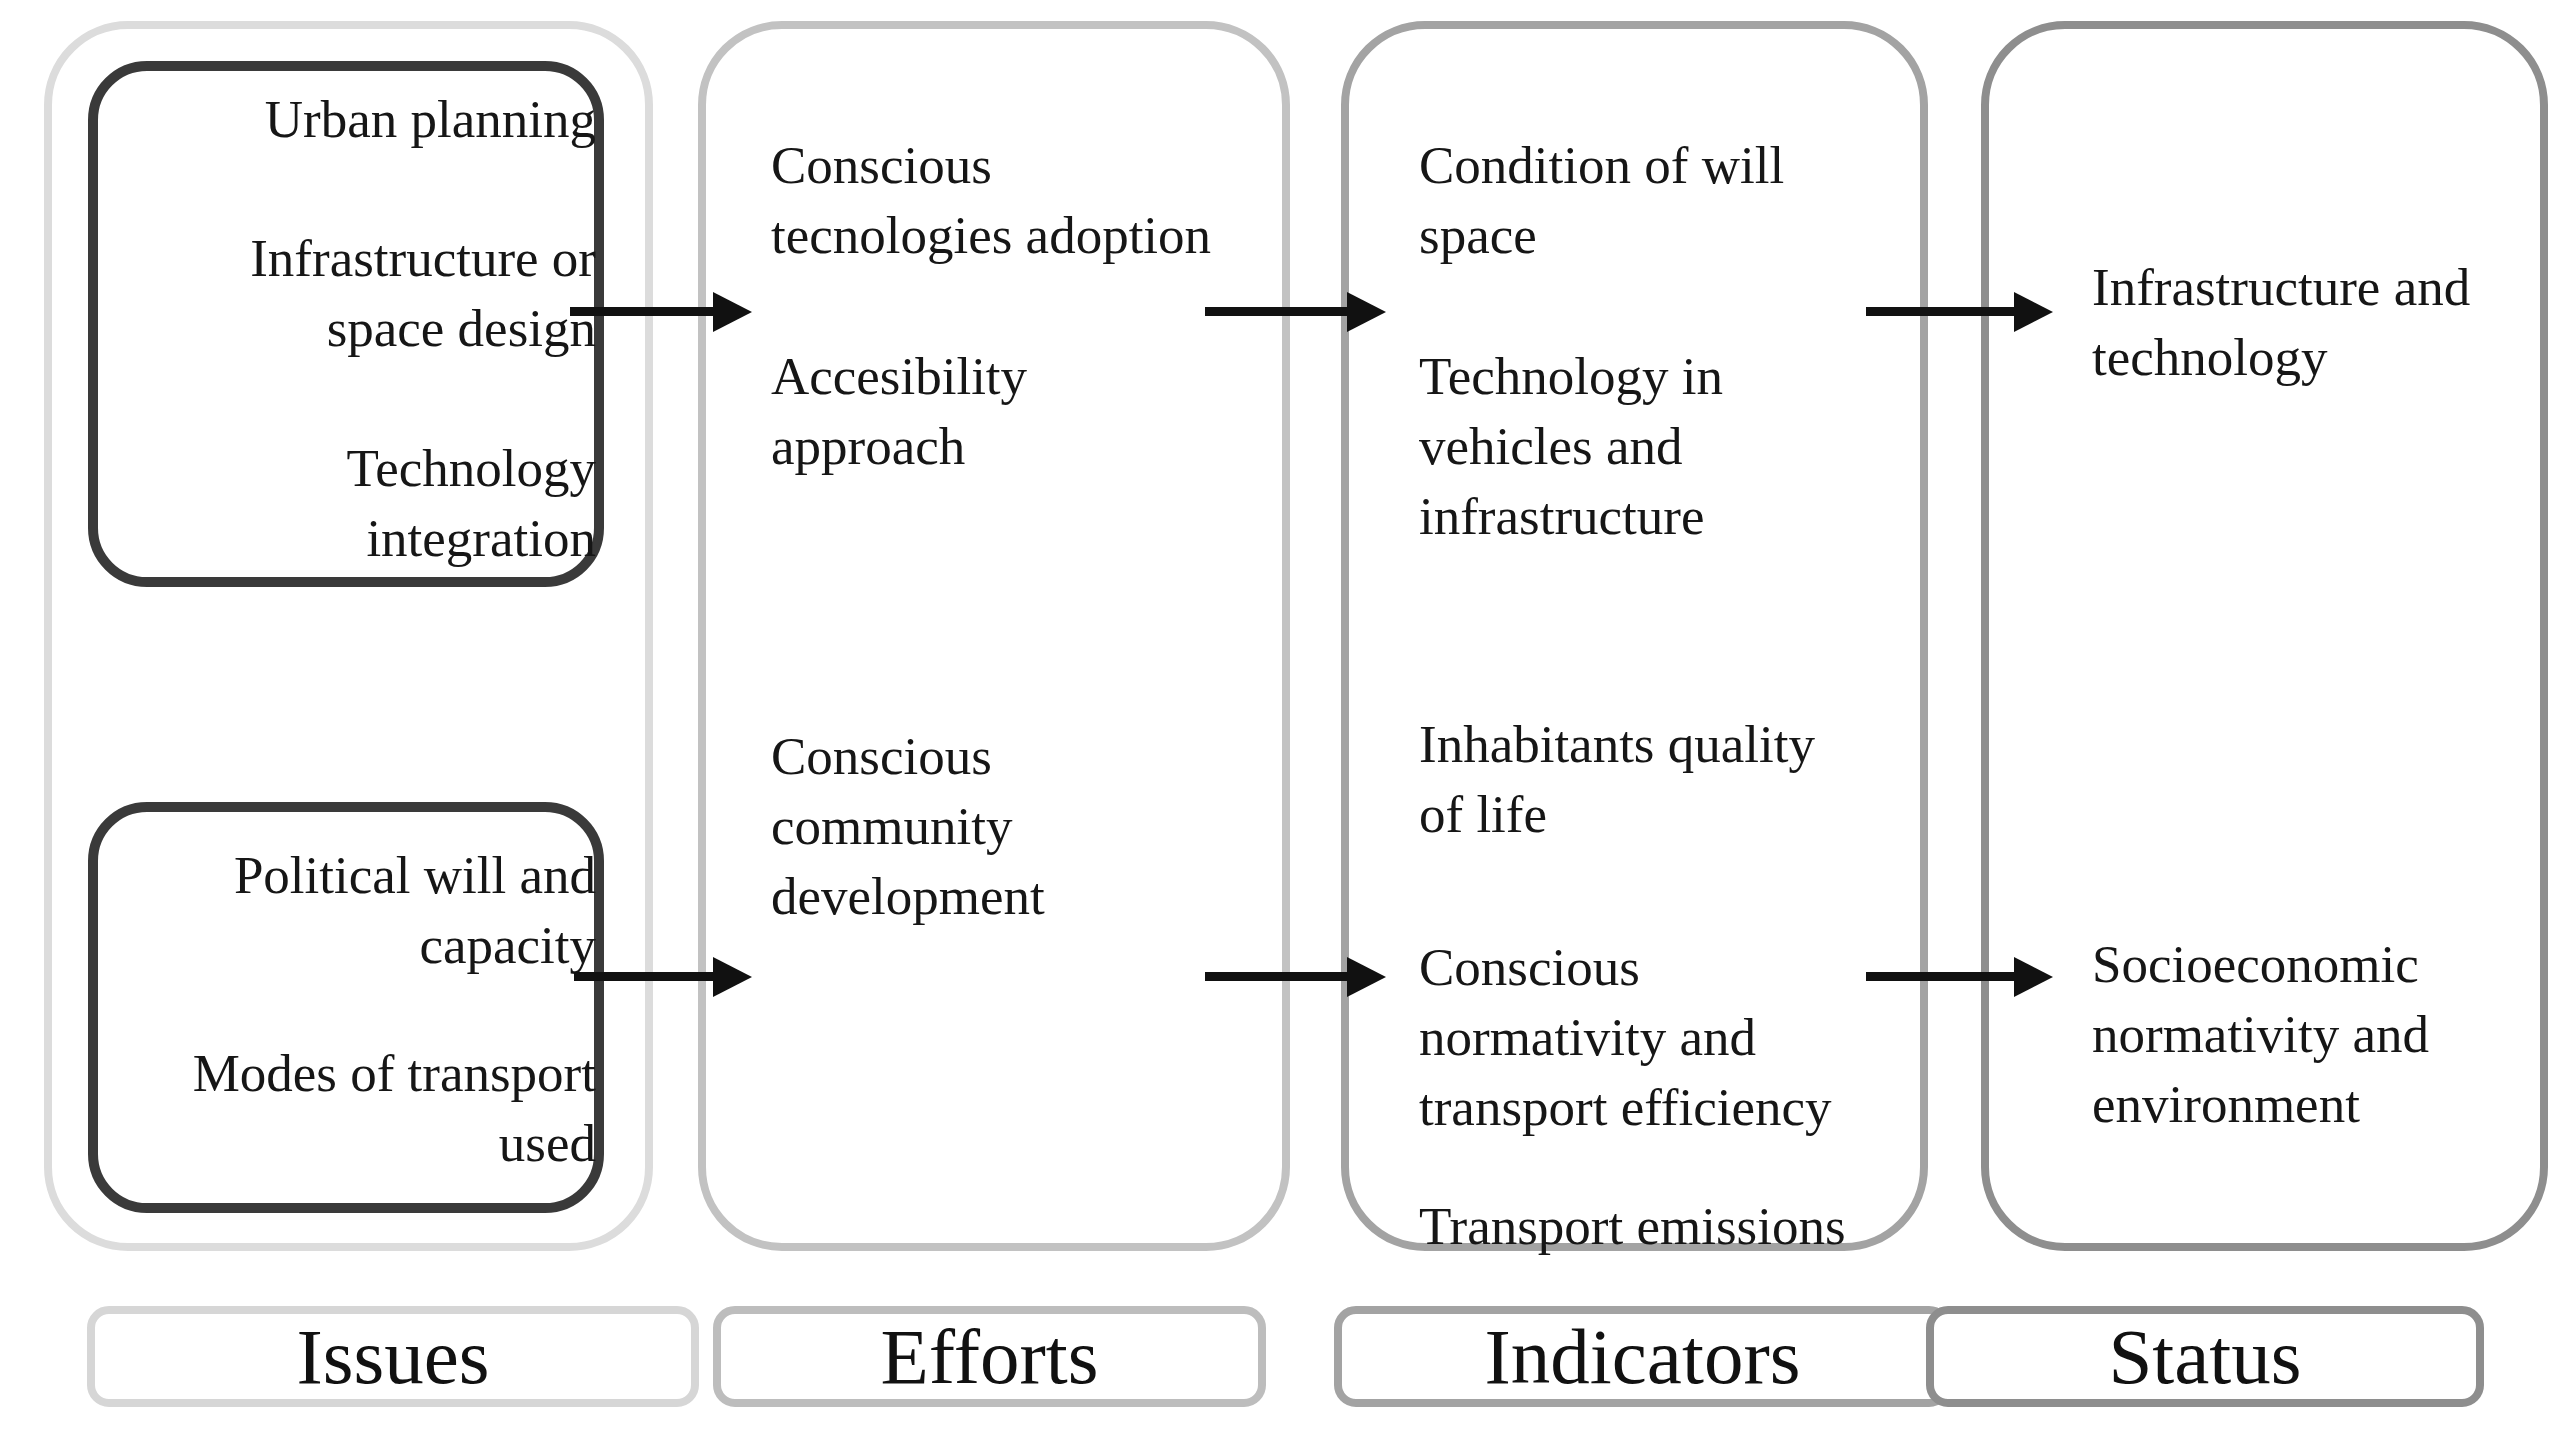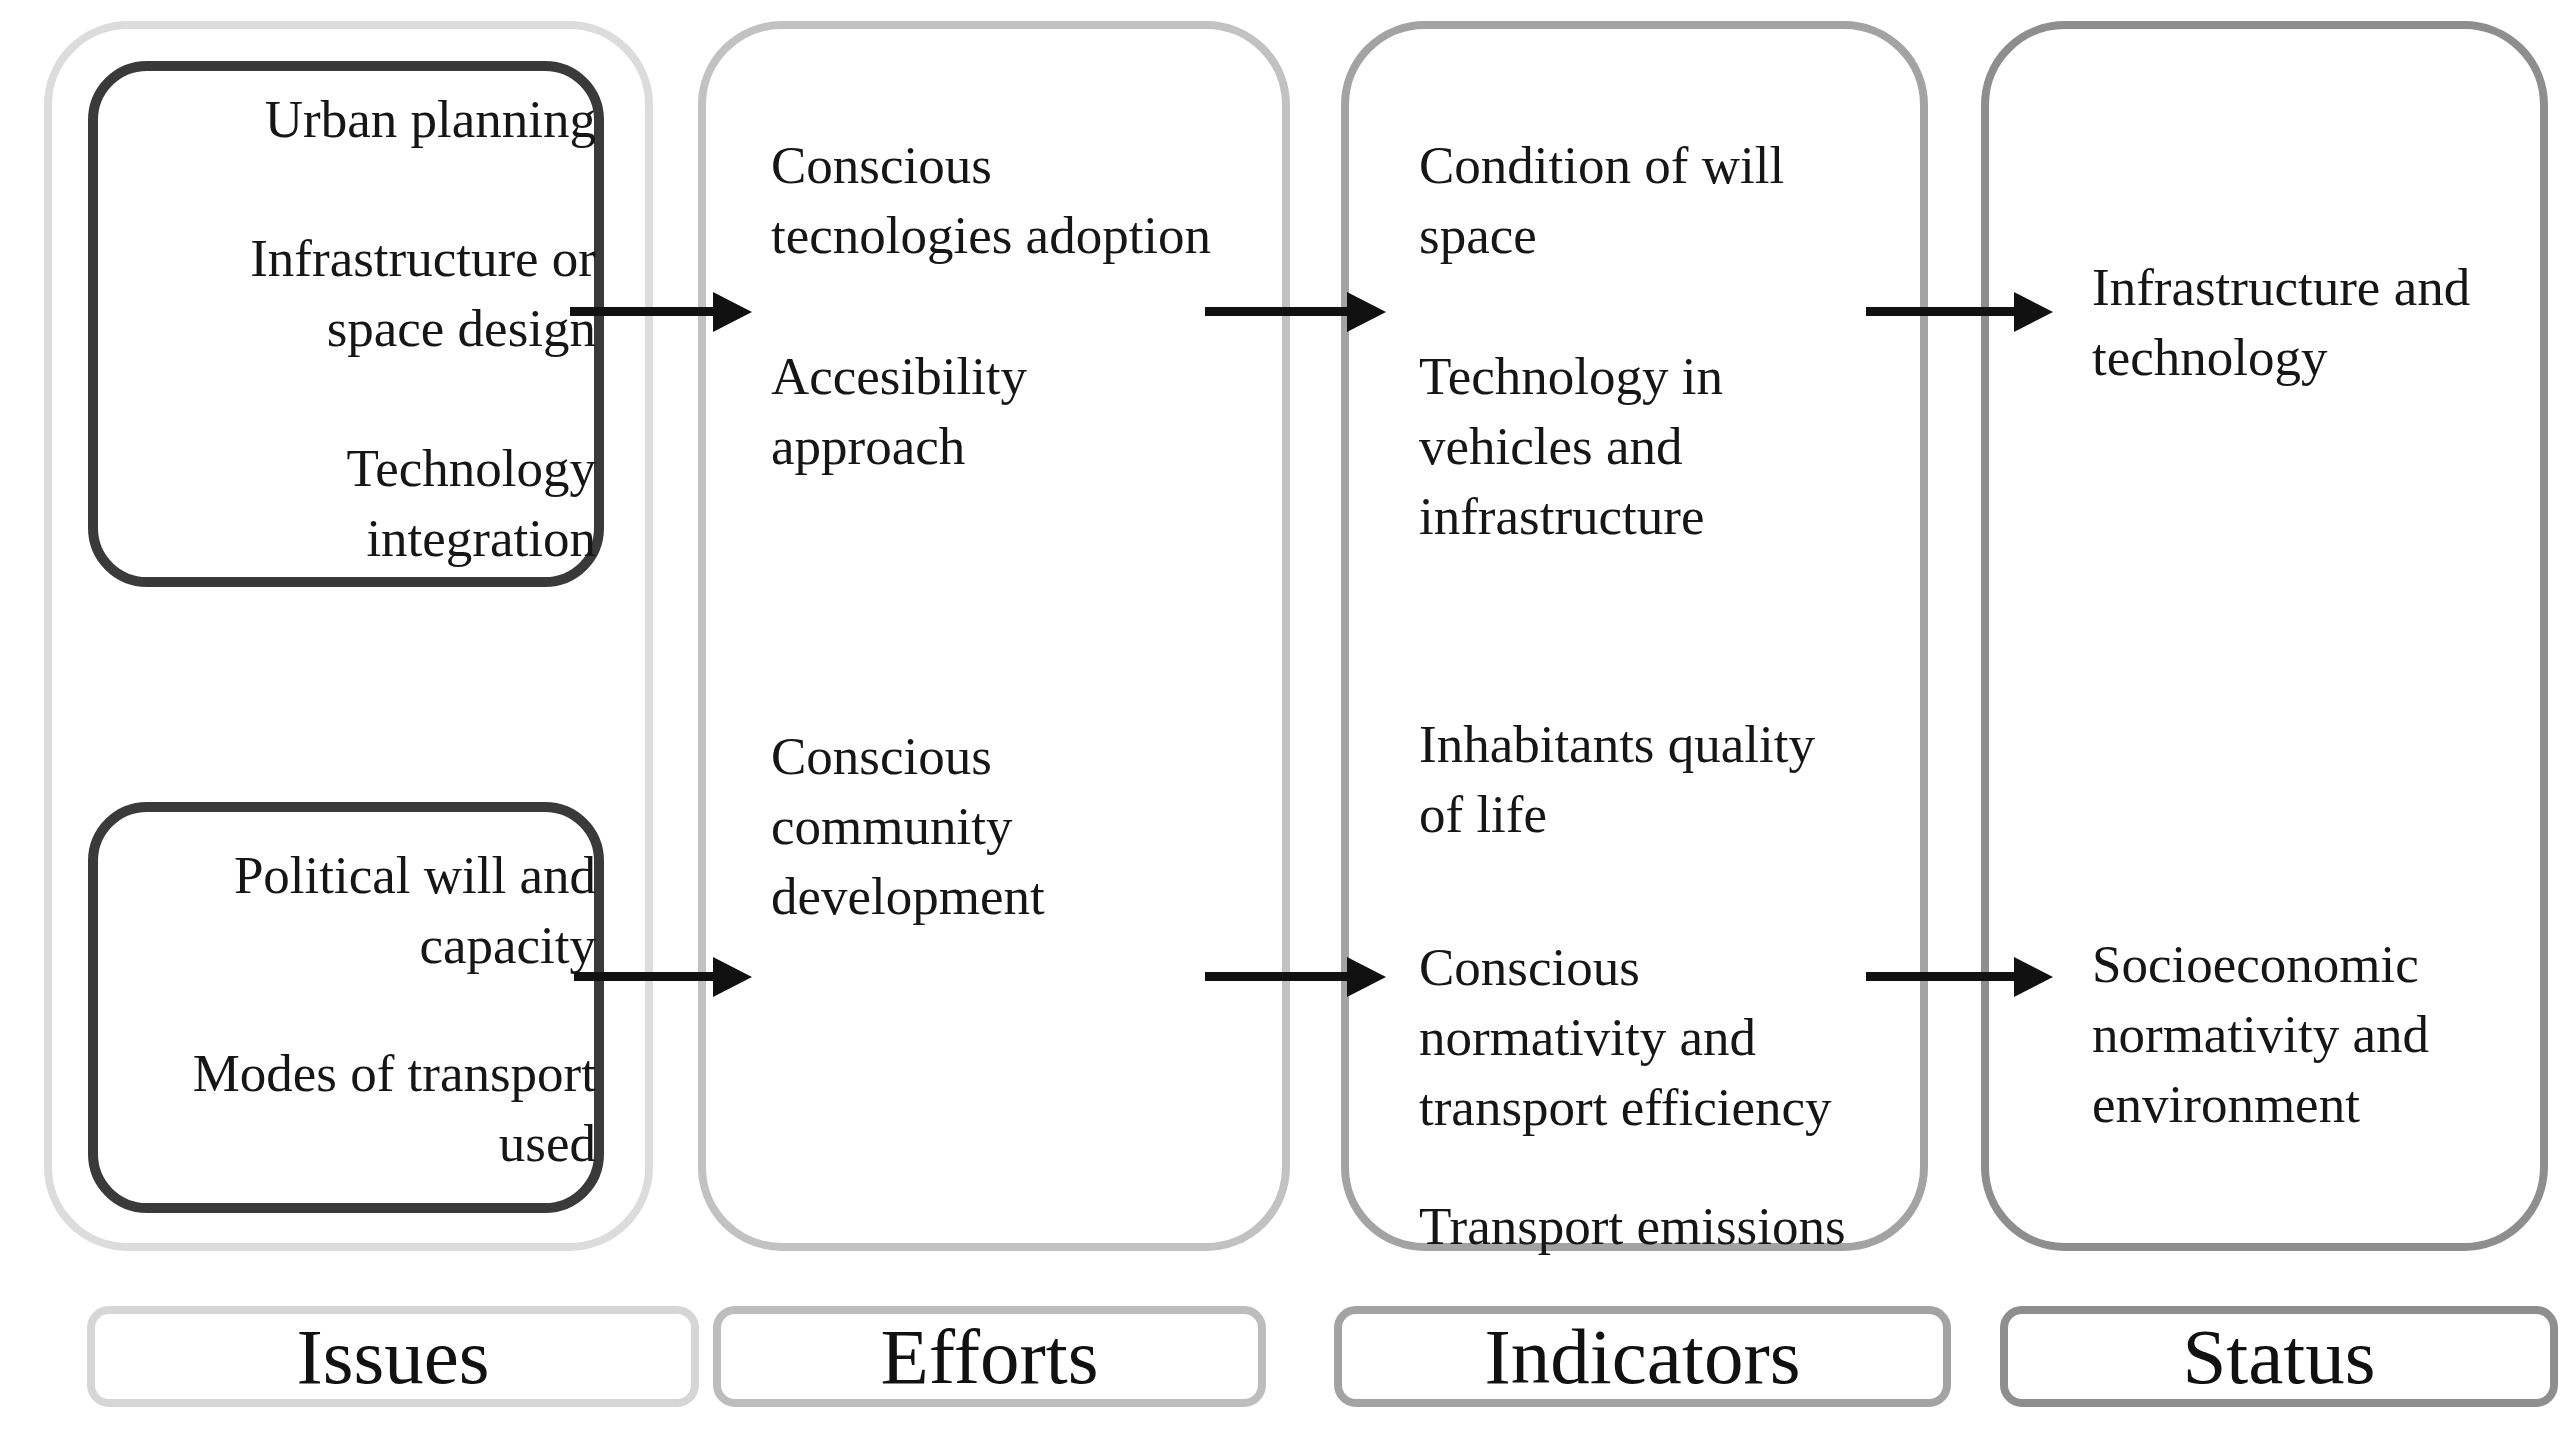--- a/index.html
+++ b/index.html
@@ -94,21 +94,21 @@
     box-sizing: border-box;
     display: flex;
     align-items: center;
     justify-content: center;
     z-index: 2;
     background: #ffffff;
   }
   .label-box.b1 { left: 46px;   width: 612px; border-color: #d6d6d6; margin-left: 41px; }
   .label-box.b2 { left: 713px;  width: 553px; border-color: #bdbdbd; }
   .label-box.b3 { left: 1334px; width: 617px; border-color: #a3a3a3; }
-  .label-box.b4 { left: 2000px; width: 558px; border-color: #8e8e8e; text-align: right; }
+  .label-box.b4 { left: 1926px; width: 558px; border-color: #8e8e8e; text-align: right; }
   .label-box .label-text {
     font-size: 79px;
     line-height: 84px;
     color: #111111;
   }
 </style>
 </head>
 <body>
 
 <div class="canvas">

